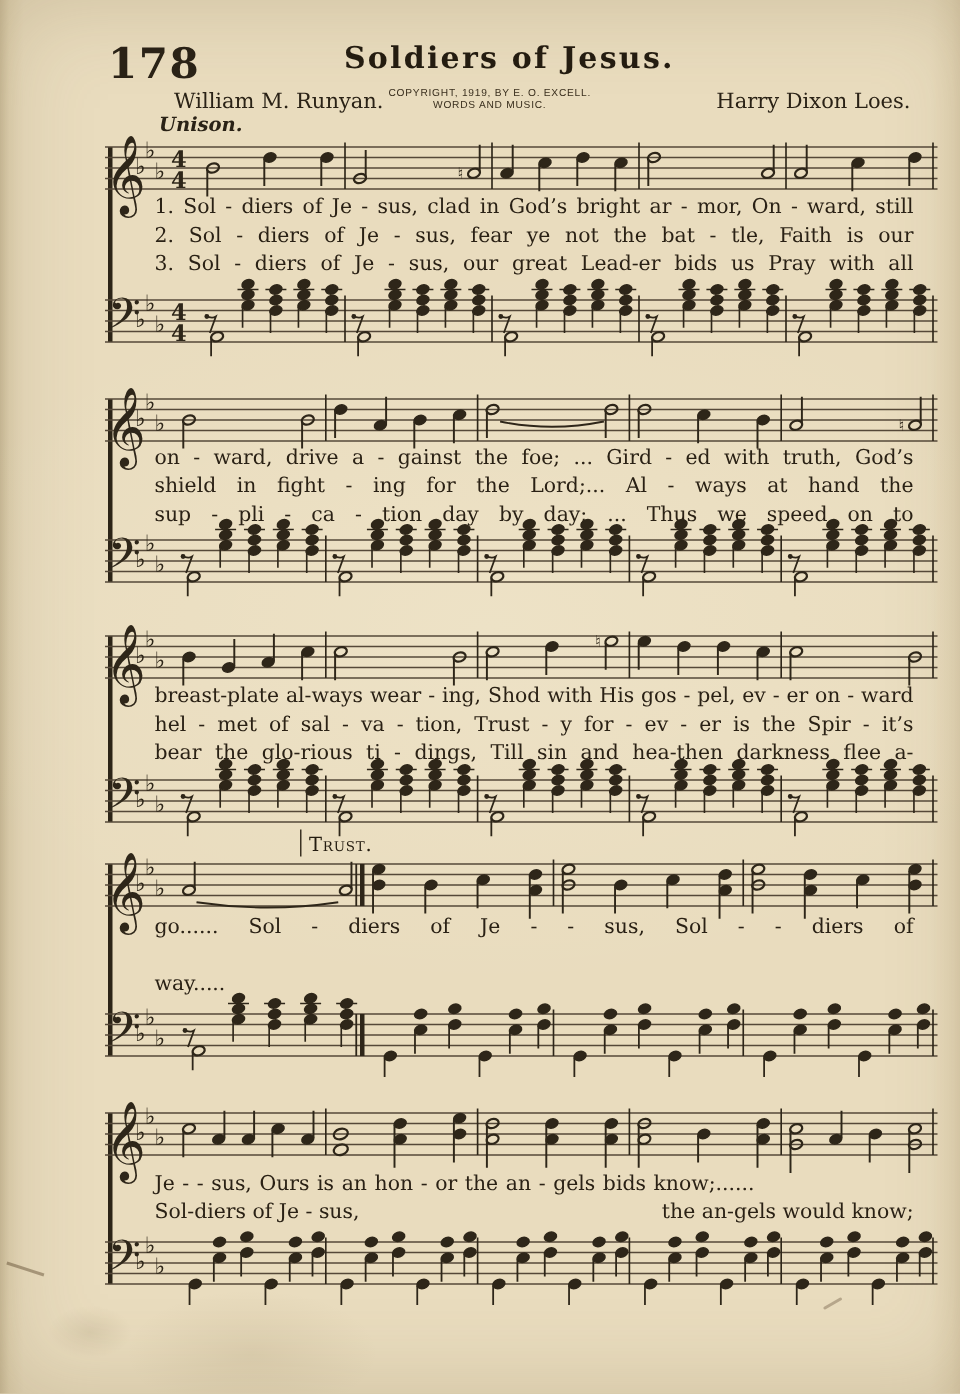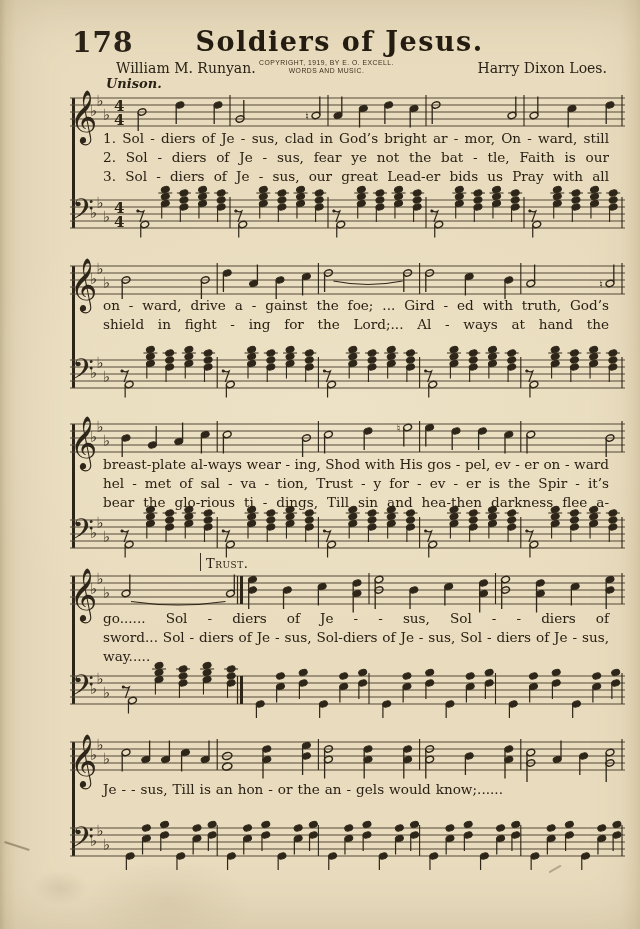--- a/index.html
+++ b/index.html
@@ -10,21 +10,21 @@
       radial-gradient(ellipse 120px 60px at 168px 902px, rgba(120,100,60,.10), transparent 70%),
       radial-gradient(ellipse 40px 25px at 60px 888px, rgba(110,90,55,.12), transparent 70%),
       radial-gradient(ellipse 500px 300px at 50% 45%, rgba(255,250,230,.20), transparent 80%),
       linear-gradient(90deg,#cfc09e 0px,#e2d4b3 6px,#e9dcbe 16px,#e9dcbe 620px,#e3d5b5 634px,#ddceae 640px),
       #e9dcbe;
     box-shadow:inset 0 0 60px rgba(120,100,60,.25);
     font-family:"DejaVu Serif","Liberation Serif",serif;color:#2a2216;padding-left:13px;
   }
   .abs{position:absolute;}
   .pageno{font-size:28px;font-weight:bold;letter-spacing:1px;}
-  .title{font-size:27px;font-weight:bold;letter-spacing:1.5px;white-space:nowrap;
+  .title{font-size:20px;font-weight:bold;letter-spacing:1.5px;white-space:nowrap;
          transform:translateX(-50%);font-family:"DejaVu Serif",serif;color:#241c10;}
   .credit{font-size:14px;font-weight:500;}
   .copy{font-size:6.8px;letter-spacing:.5px;text-align:center;line-height:8px;
         font-family:"Liberation Sans","DejaVu Sans",sans-serif;color:#3a2f1e;transform:translateX(-50%);}
   .unison{font-size:13px;font-style:italic;font-weight:bold;}
   .choruslab{font-size:13px;font-variant:small-caps;letter-spacing:.5px;color:#241c10;}
   .choruslab::before{content:"";position:absolute;left:-6px;top:-3px;width:1px;height:18px;background:#3a3122;}
   .lyr{position:absolute;left:103px;width:506px;font-size:13.6px;color:#2a2115;
        text-align:justify;text-align-last:justify;white-space:nowrap;}
   .lyr.natural{text-align:right;text-align-last:left;}
@@ -288,20 +288,21 @@
         <ellipse cx="460.8" cy="33.5" rx="4.1" ry="3" transform="rotate(-18 460.8 33.5)" fill="none" stroke="#2e2619" stroke-width="1.5"></ellipse>
         <line x1="464.6" y1="32.5" x2="464.6" y2="14.5" stroke="#2e2619" stroke-width="1.3"></line>
         <ellipse cx="540" cy="33.5" rx="4.1" ry="3" transform="rotate(-18 540 33.5)" fill="none" stroke="#2e2619" stroke-width="1.5"></ellipse>
         <line x1="543.8" y1="32.5" x2="543.8" y2="14.5" stroke="#2e2619" stroke-width="1.3"></line>
         <text x="529" y="37.5" font-size="11" fill="#2e2619" font-family="&quot;DejaVu Sans&quot;,sans-serif">♮</text>
         <line x1="552" y1="13" x2="552" y2="44" stroke="#2e2619" stroke-width="1.1"></line>
       </svg>
     </div>
   <div class="lyr" style="top:297px;">on - ward, drive a - gainst the foe; ... Gird - ed with truth, God’s</div>
   <div class="lyr" style="top:316px;">shield in fight - ing for the Lord;... Al - ways at hand the</div>
+  <div class="lyr" style="top:335px;">sup - pli - ca - tion day by day; ... Thus we speed on to</div>
   <div class="staffbox" style="top:332px;">
       <svg width="556" height="66" viewBox="0 0 556 66">
         <line x1="0" y1="56" x2="555" y2="56" stroke="#554838" stroke-width="1"></line>
         <line x1="0" y1="49" x2="555" y2="49" stroke="#554838" stroke-width="1"></line>
         <line x1="0" y1="42" x2="555" y2="42" stroke="#554838" stroke-width="1"></line>
         <line x1="0" y1="35" x2="555" y2="35" stroke="#554838" stroke-width="1"></line>
         <line x1="0" y1="28" x2="555" y2="28" stroke="#554838" stroke-width="1"></line>
         <text x="2" y="52" font-size="34" fill="#2e2619" font-family="&quot;DejaVu Sans&quot;,sans-serif">𝄢</text>
         <text x="20" y="46" font-size="15" fill="#2e2619" font-family="&quot;DejaVu Sans&quot;,sans-serif">♭</text>
         <text x="26.5" y="35.5" font-size="15" fill="#2e2619" font-family="&quot;DejaVu Sans&quot;,sans-serif">♭</text>
@@ -676,21 +677,20 @@
         <line x1="466.5333333333333" y1="24" x2="466.5333333333333" y2="52.5" stroke="#2e2619" stroke-width="1.3"></line>
         <ellipse cx="505.1666666666667" cy="26.5" rx="4.1" ry="3" transform="rotate(-18 505.1666666666667 26.5)" fill="#2e2619" stroke="#2e2619" stroke-width="1"></ellipse>
         <line x1="501.3666666666667" y1="27.5" x2="501.3666666666667" y2="45.5" stroke="#2e2619" stroke-width="1.3"></line>
         <ellipse cx="540" cy="19.5" rx="4.1" ry="3" transform="rotate(-18 540 19.5)" fill="#2e2619" stroke="#2e2619" stroke-width="1"></ellipse>
         <ellipse cx="540" cy="30" rx="4.1" ry="3" transform="rotate(-18 540 30)" fill="#2e2619" stroke="#2e2619" stroke-width="1"></ellipse>
         <line x1="536.2" y1="20.5" x2="536.2" y2="49" stroke="#2e2619" stroke-width="1.3"></line>
         <line x1="552" y1="13" x2="552" y2="44" stroke="#2e2619" stroke-width="1.1"></line>
       </svg>
     </div>
   <div class="lyr" style="top:610px;">go...... Sol - diers of Je - - sus, Sol - - diers of</div>
-  <div class="lyr" style="top:629px;">sword... Sol - diers of Je - sus, Sol-diers of Je - sus, Sol - diers of Je - sus,</div>
   <div class="lyr natural" style="top:648px;">way.....</div>
   <div class="staffbox" style="top:648px;">
       <svg width="556" height="66" viewBox="0 0 556 66">
         <line x1="0" y1="56" x2="555" y2="56" stroke="#554838" stroke-width="1"></line>
         <line x1="0" y1="49" x2="555" y2="49" stroke="#554838" stroke-width="1"></line>
         <line x1="0" y1="42" x2="555" y2="42" stroke="#554838" stroke-width="1"></line>
         <line x1="0" y1="35" x2="555" y2="35" stroke="#554838" stroke-width="1"></line>
         <line x1="0" y1="28" x2="555" y2="28" stroke="#554838" stroke-width="1"></line>
         <text x="2" y="52" font-size="34" fill="#2e2619" font-family="&quot;DejaVu Sans&quot;,sans-serif">𝄢</text>
         <text x="20" y="46" font-size="15" fill="#2e2619" font-family="&quot;DejaVu Sans&quot;,sans-serif">♭</text>
@@ -833,21 +833,25 @@
         <ellipse cx="487.20000000000005" cy="33.5" rx="4.1" ry="3" transform="rotate(-18 487.20000000000005 33.5)" fill="#2e2619" stroke="#2e2619" stroke-width="1"></ellipse>
         <line x1="491.00000000000006" y1="32.5" x2="491.00000000000006" y2="14.5" stroke="#2e2619" stroke-width="1.3"></line>
         <ellipse cx="513.6" cy="30" rx="4.1" ry="3" transform="rotate(-18 513.6 30)" fill="#2e2619" stroke="#2e2619" stroke-width="1"></ellipse>
         <line x1="509.8" y1="31" x2="509.8" y2="49" stroke="#2e2619" stroke-width="1.3"></line>
         <ellipse cx="540" cy="26.5" rx="4.1" ry="3" transform="rotate(-18 540 26.5)" fill="none" stroke="#2e2619" stroke-width="1.5"></ellipse>
         <ellipse cx="540" cy="37" rx="4.1" ry="3" transform="rotate(-18 540 37)" fill="none" stroke="#2e2619" stroke-width="1.5"></ellipse>
         <line x1="536.2" y1="27.5" x2="536.2" y2="56" stroke="#2e2619" stroke-width="1.3"></line>
         <line x1="552" y1="13" x2="552" y2="44" stroke="#2e2619" stroke-width="1.1"></line>
       </svg>
     </div>
-  <div class="lyr" style="top:781px;width:400px;">Je - - sus, Till is an hon - or the an - gels would know;......</div>
+  <div class="lyr" style="top:781px;width:400px;">Je - - sus, Ours is an hon - or the an - gels bids know;......</div>
+  <div class="lyr split natural" style="top:800px;">
+    <span>Sol-diers of Je - sus,</span>
+    <span>the an-gels would know;</span>
+  </div>
   <div class="staffbox" style="top:800px;">
       <svg width="556" height="66" viewBox="0 0 556 66">
         <line x1="0" y1="56" x2="555" y2="56" stroke="#554838" stroke-width="1"></line>
         <line x1="0" y1="49" x2="555" y2="49" stroke="#554838" stroke-width="1"></line>
         <line x1="0" y1="42" x2="555" y2="42" stroke="#554838" stroke-width="1"></line>
         <line x1="0" y1="35" x2="555" y2="35" stroke="#554838" stroke-width="1"></line>
         <line x1="0" y1="28" x2="555" y2="28" stroke="#554838" stroke-width="1"></line>
         <text x="2" y="52" font-size="34" fill="#2e2619" font-family="&quot;DejaVu Sans&quot;,sans-serif">𝄢</text>
         <text x="20" y="46" font-size="15" fill="#2e2619" font-family="&quot;DejaVu Sans&quot;,sans-serif">♭</text>
         <text x="26.5" y="35.5" font-size="15" fill="#2e2619" font-family="&quot;DejaVu Sans&quot;,sans-serif">♭</text>

